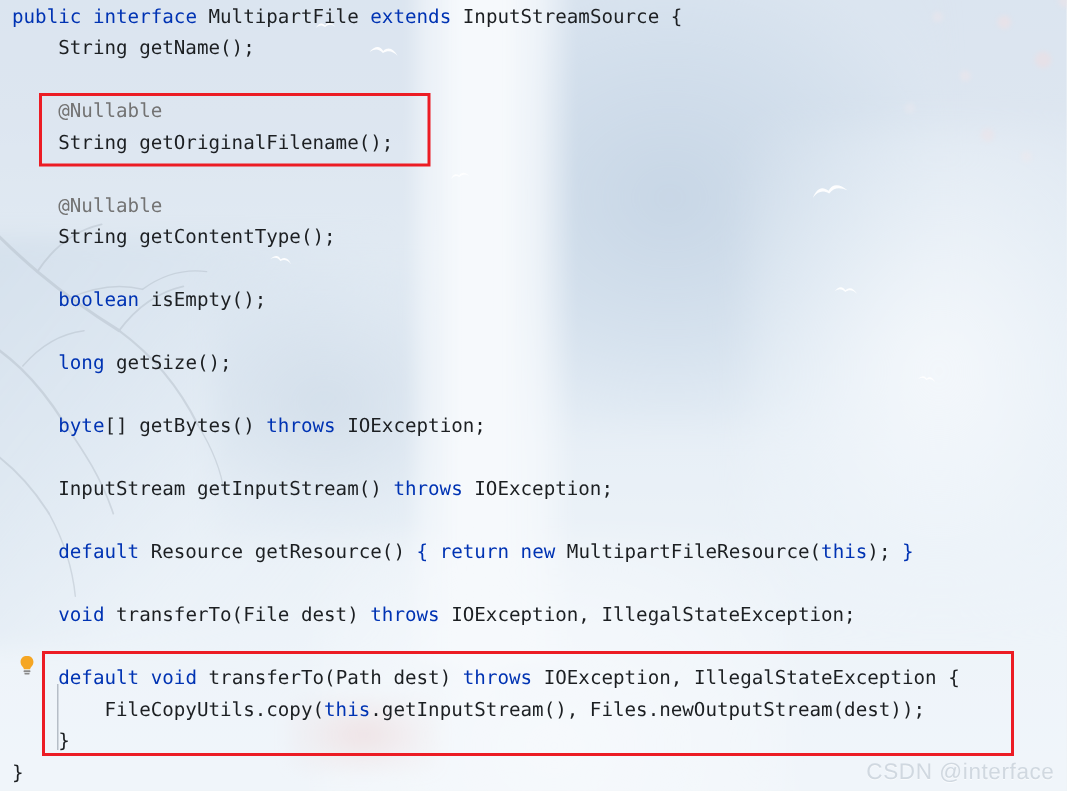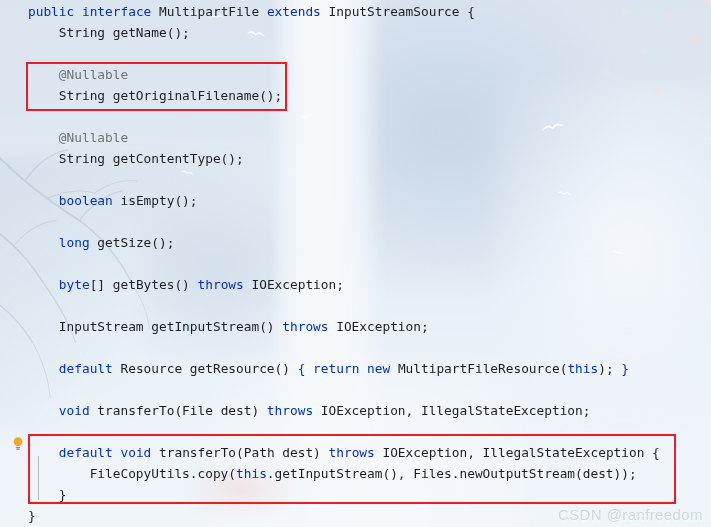--- a/index.html
+++ b/index.html
@@ -112,21 +112,20 @@
     background: rgba(238,244,250,0.50);
   }
 
   
   .code {
     position: absolute; inset: 0;
     font-size: 12.8px;
     line-height: 21px;
     color: #1c1f22;
     white-space: pre;
-    margin-left: 20px;
   }
   .line {
     position: absolute;
     left: 0;
     width: 711px;
     height: 21px;
     padding-left: 8px;
   }
   .kw   { color: #0033b3; }
   .id   { color: #1c1f22; }
@@ -239,15 +238,15 @@
     </div>
 
   <div class="bulb" id="intention-bulb" title="Show Context Actions" style="left: 10px; top: 436px;">
     <svg viewBox="0 0 16 16" width="16" height="16">
       <path d="M8 1.2c-2.5 0-4.3 1.9-4.3 4.2 0 1.6 0.8 2.5 1.5 3.3 0.4 0.5 0.7 0.9 0.7 1.4h4.2c0-0.5 0.3-0.9 0.7-1.4 0.7-0.8 1.5-1.7 1.5-3.3 0-2.3-1.8-4.2-4.3-4.2z" fill="#f5a623"></path>
       <rect x="5.7" y="10.9" width="4.6" height="1.2" rx="0.5" fill="#8a8a8a"></rect>
       <rect x="6.2" y="12.6" width="3.6" height="1.1" rx="0.5" fill="#8a8a8a"></rect>
     </svg>
   </div>
 
-  <div class="watermark">CSDN @ranfreedom</div>
+  <div class="watermark">CSDN @interface</div>
 
 </div>
 
 </body></html>

